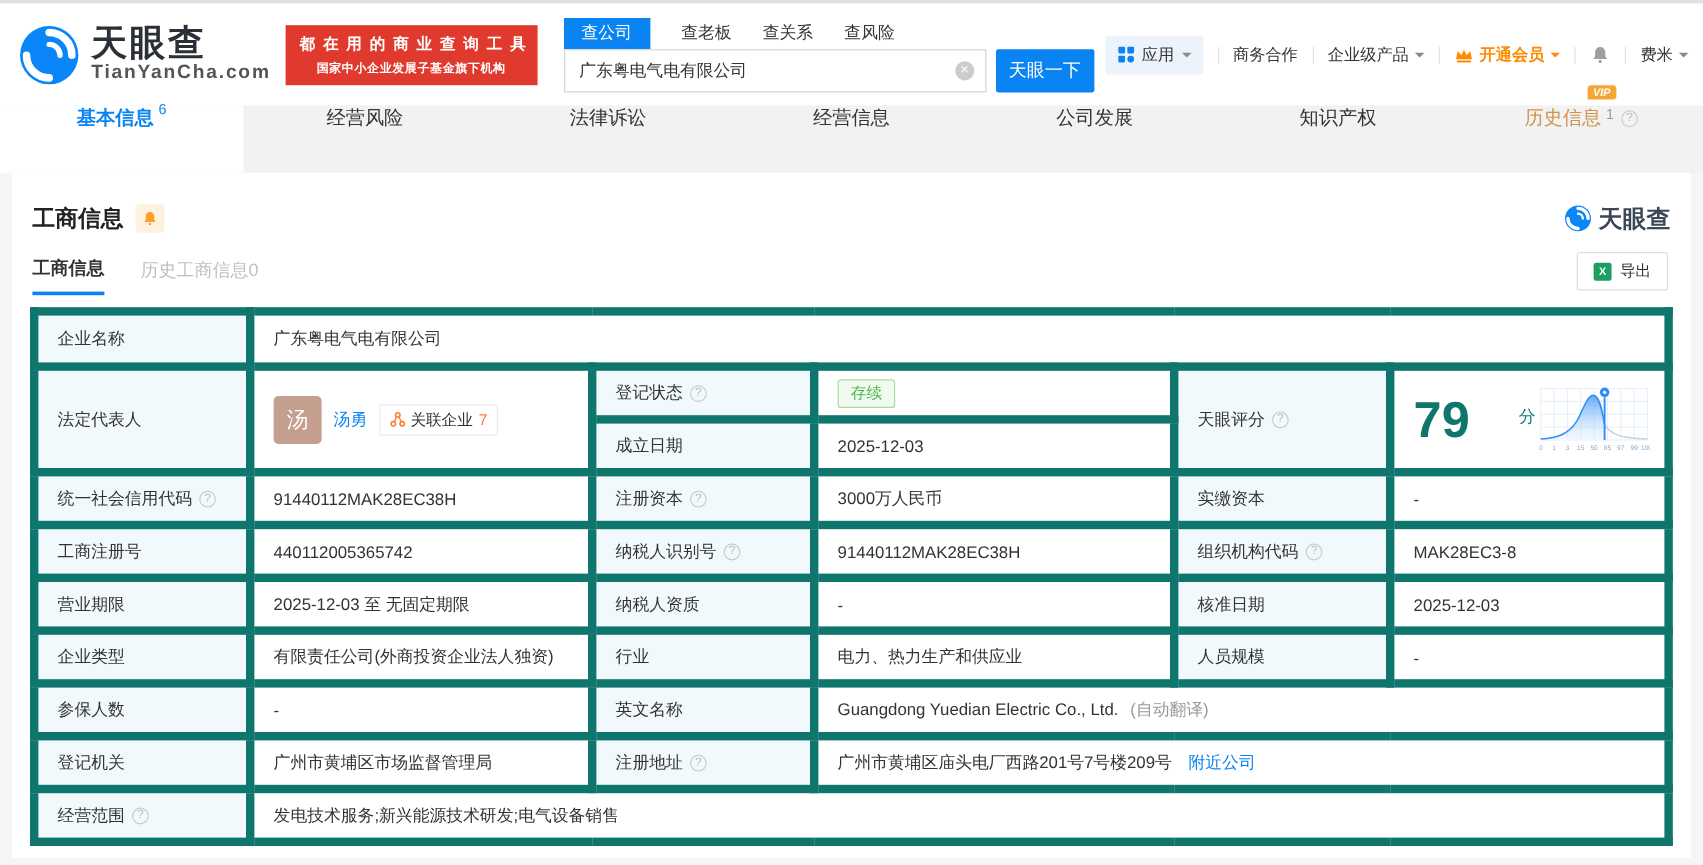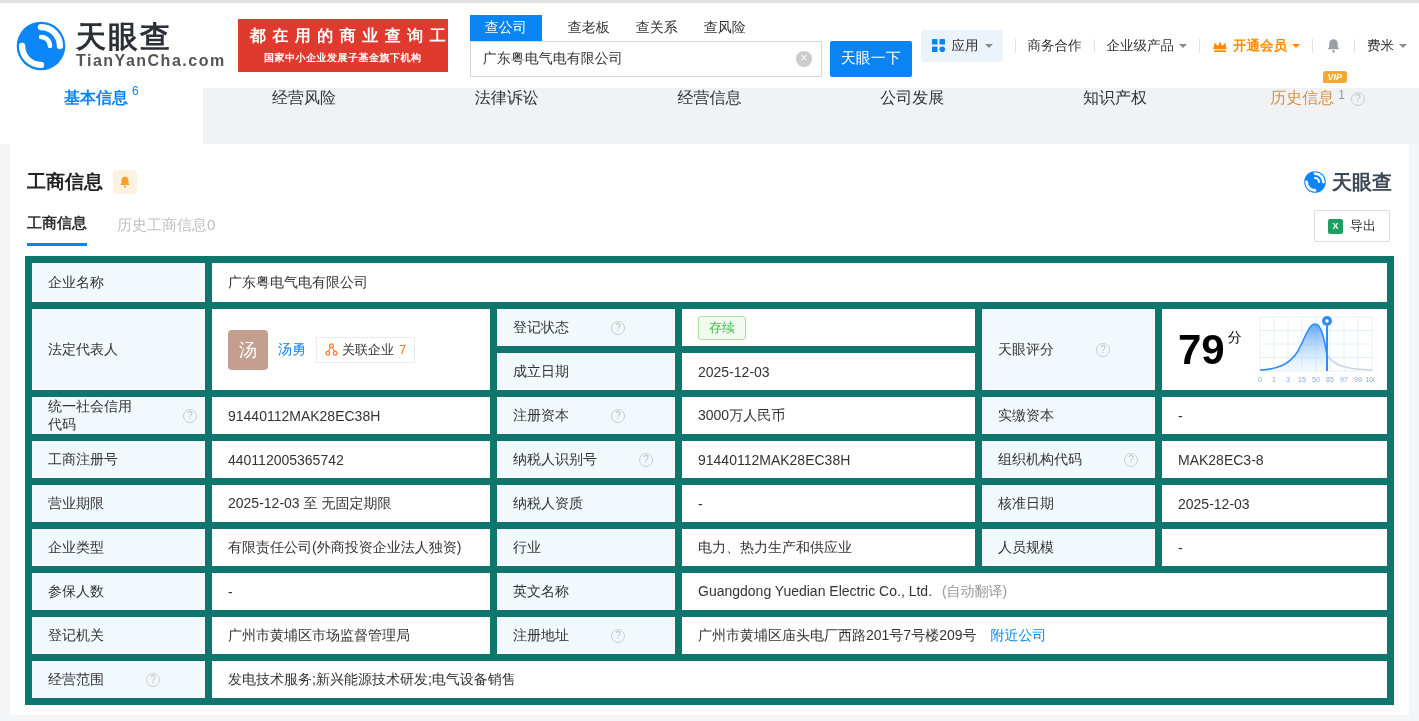--- a/index.html
+++ b/index.html
@@ -6,21 +6,21 @@
   html,body { width:1419px; height:721px; overflow:hidden;
     font-family:"Liberation Sans","DejaVu Sans",sans-serif; background:#f4f5f6; color:#333; }
   .top-strip { height:3px; background:#e1e1e1; }
 
   
   .topbar { height:85px; background:#fff; display:flex; align-items:center; padding:0 12px 0 14px; }
   .logo { display:flex; align-items:center; gap:8px; cursor:pointer; }
   .logo-title { font-size:30px; font-weight:700; color:#2b2f36; letter-spacing:2px; line-height:1.05; }
   .logo-domain { font-size:16px; color:#555; letter-spacing:1.5px;font-weight:bold; }
   .banner { margin-left:12px; background:#e03a2e; color:#fff; width:210px; padding:7px 6px; text-align:center; }
-  .banner .b1 { font-size:16px; font-weight:700; letter-spacing:6.5px; margin-left:6px; white-space:nowrap; }
+  .banner .b1 { font-size:13px; font-weight:700; letter-spacing:6.5px; margin-left:6px; white-space:nowrap; }
   .banner .b2 { font-size:10px; font-weight:700; letter-spacing:0.5px; margin-top:4px; white-space:nowrap; }
   .search { margin-left:22px; }
   .search-tabs { display:flex; align-items:flex-end; gap:26px; }
   .stab { font-size:14px; color:#333; padding:4px 0; cursor:pointer; }
   .stab.active { background:#0b84f3; color:#fff; padding:4px 15px; }
   .search-row { display:flex; }
   .input-wrap { position:relative; }
   .input-wrap input { width:352px; height:36px; border:1px solid #d6d6d6; padding:0 34px 0 12px;
     font-size:14px; color:#333; outline:none; font-family:inherit; }
   .clear { position:absolute; right:10px; top:10px; width:16px; height:16px; border-radius:50%;
@@ -67,36 +67,36 @@
     gap:7px; background:#fff; border:1px solid #ddd; border-radius:2px; padding:0 13px;
     font-size:13px; color:#333; cursor:pointer; font-family:inherit; }
   .xls { width:15px; height:15px; background:#1e9e62; color:#fff; border-radius:2px; font-size:9px;
     font-weight:700; display:flex; align-items:center; justify-content:center; }
 
   
   table { width:100%; border-collapse:collapse; table-layout:fixed; }
   td { border:7px solid #0f766e; height:44px; font-size:14px; vertical-align:middle; }
   tr.r1 td { height:46px; }
   td.lbl { background:#f2f9fd; padding:0 8px 0 16px; color:#333; }
-  td.lbl .lblwrap { display:flex; align-items:center;gap:36px; }
+  td.lbl .lblwrap { display:flex; align-items:center; }
   td.val { padding:0 10px 0 16px; color:#333; background:#fff; }
   .dash { color:#333; }
   .legal { display:flex; align-items:center; gap:10px; }
   .avatar { width:40px; height:40px; border-radius:4px; background:#c49e8f; color:#fff;
     font-size:18px; display:flex; align-items:center; justify-content:center; cursor:pointer; }
   a.link { color:#0b84f3; text-decoration:none; cursor:pointer; }
   .rel-badge { display:inline-flex; align-items:center; gap:4px; border:1px solid #ececec;
     padding:3px 8px; font-size:13px; color:#333; cursor:pointer; background:#fff; }
   .rel-badge b { color:#ff7d2f; font-weight:400; margin-left:1px; }
   .badge-green { display:inline-block; color:#4bb94f; background:#f0faef; border:1px solid #a8dca2;
     padding:2px 10px; font-size:13px; border-radius:3px; }
   .gray-note { color:#999; margin-left:6px; }
   .nearby { margin-left:10px; }
   .score-wrap { display:flex; align-items:center; }
-  .score-num { display:flex; align-items:flex-start; color:#000000; }
+  .score-num { display:flex; align-items:center; color:#0f766e;gap:38px; }
   .score-num b { font-size:42px; font-weight:700; line-height:1; }
   .score-num span { font-size:14px; margin:0 0 4px 3px; }
   .score-chart { margin-left:auto; margin-right:2px; }
   .tick { fill:#87a9d2; font-size:7px; font-family:"Liberation Sans",sans-serif; }
 </style>
 </head>
 <body>
 
 <div class="top-strip"></div>
 

